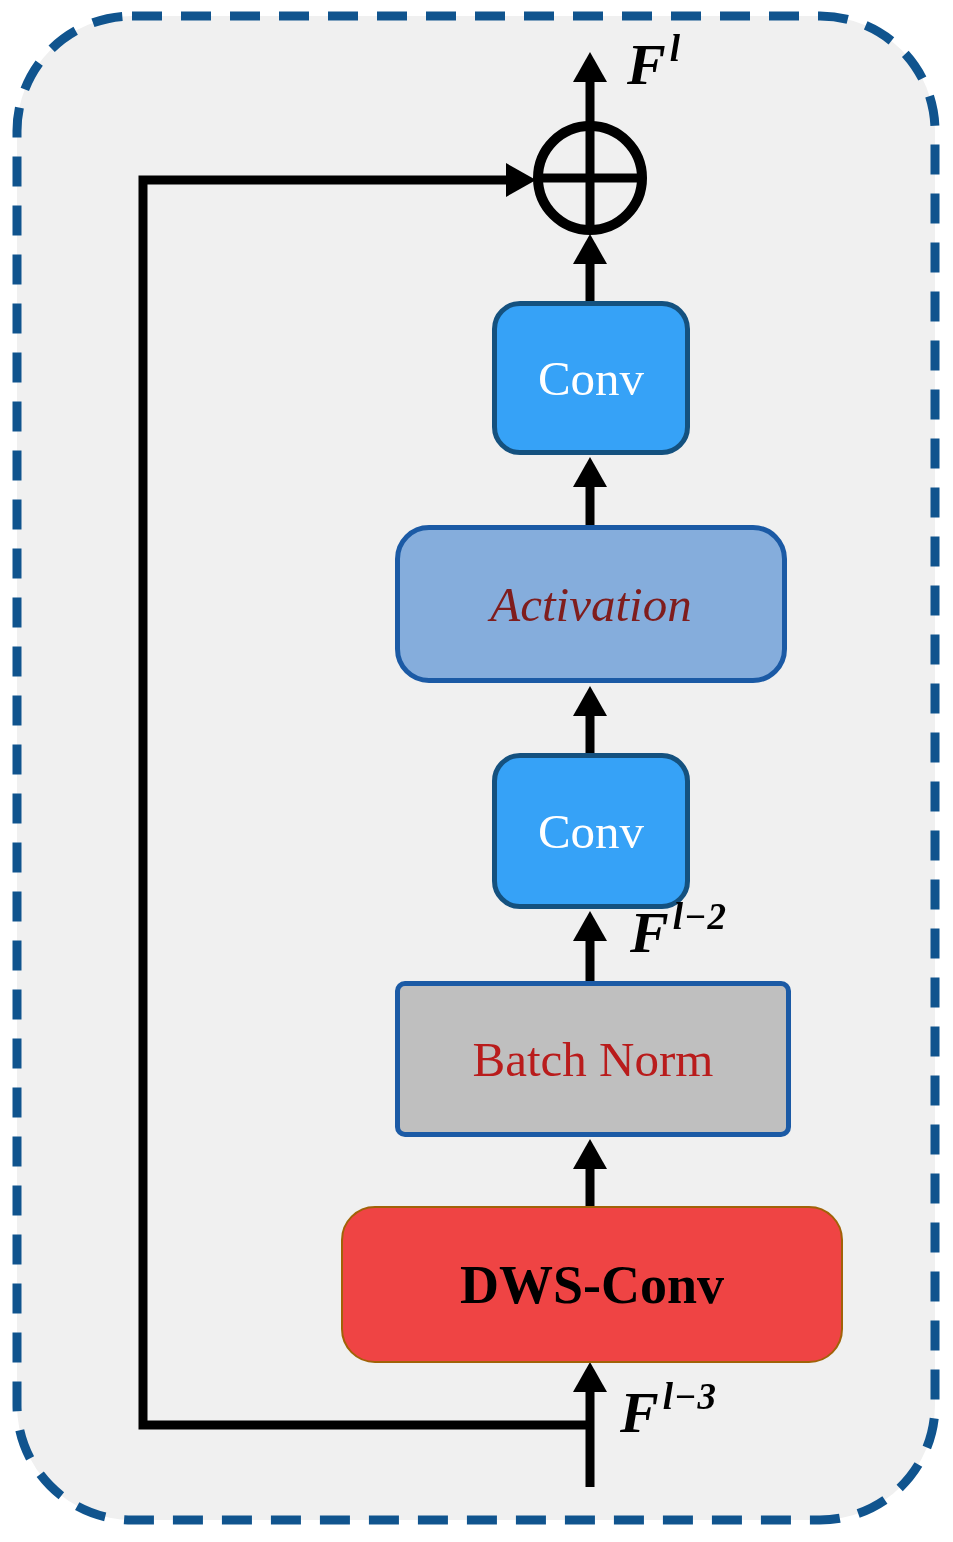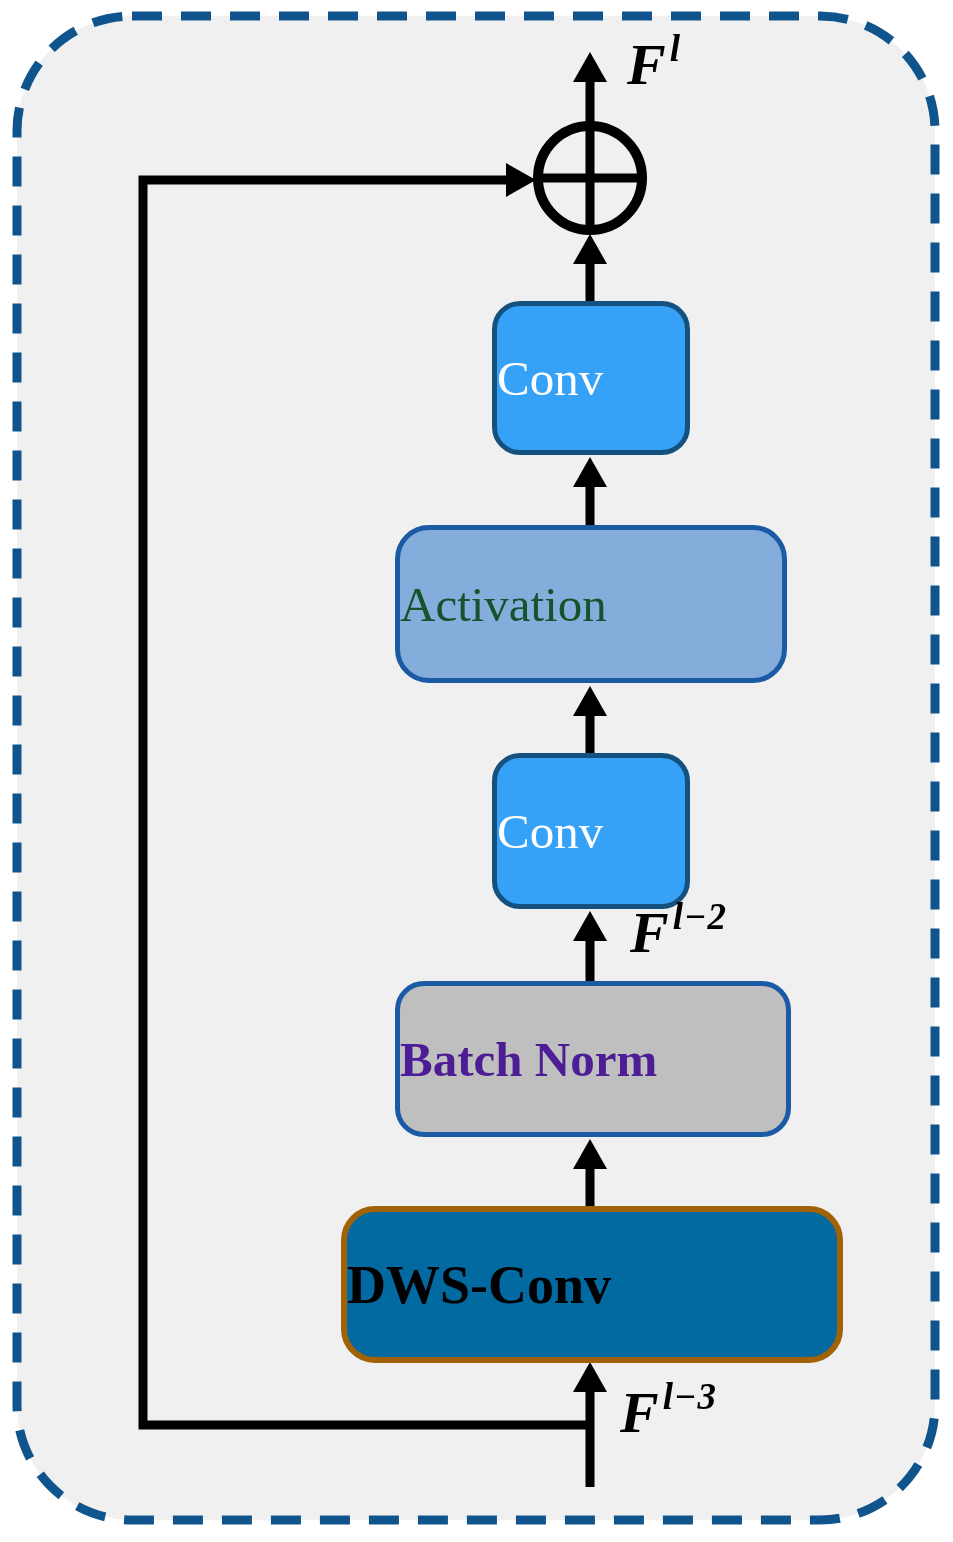--- a/index.html
+++ b/index.html
@@ -7,28 +7,28 @@
     position:relative;
     width:953px;height:1542px;
     background:#ffffff;
     overflow:hidden;
     font-family:"Liberation Serif","DejaVu Serif",serif;
   }
   .layer{position:absolute;left:0;top:0;}
   .node{
     position:absolute;
     box-sizing:border-box;
-    display:flex;align-items:center;justify-content:flex-start;
+    display:flex;align-items:center;justify-content:center;
     text-align:center;
   }
   .node-conv-top   {left:492px;top:301px;width:198px;height:154px;background:#36A2F7;border:5px solid #14517F;border-radius:28px;color:#ffffff;font-size:49px;}
-  .node-activation {left:395px;top:525px;width:392px;height:158px;background:#85ADDC;border:5px solid #1B5AA5;border-radius:34px;color:#14532d;font-size:49px;}
+  .node-activation {left:395px;top:525px;width:392px;height:158px;background:#85ADDC;border:5px solid #1B5AA5;border-radius:34px;color:#7f1d1d;font-size:49px;font-style:italic;}
   .node-conv-mid   {left:492px;top:753px;width:198px;height:156px;background:#36A2F7;border:5px solid #14517F;border-radius:28px;color:#ffffff;font-size:49px;}
-  .node-batch-norm {left:395px;top:981px;width:396px;height:156px;background:#BFBFBF;border:5px solid #1B5AA5;border-radius:29px;color:#4c1d95;font-size:49px;font-weight:bold;}
-  .node-dws-conv   {left:341px;top:1206px;width:502px;height:157px;background:#0369a1;border:6px solid #a16207;border-radius:34px;color:#000000;font-size:54px;font-weight:bold;}
+  .node-batch-norm {left:395px;top:981px;width:396px;height:156px;background:#BFBFBF;border:5px solid #1B5AA5;border-radius:10px;color:#b91c1c;font-size:49px;}
+  .node-dws-conv   {left:341px;top:1206px;width:502px;height:157px;background:#ef4444;border:2px solid #a16207;border-radius:34px;color:#000000;font-size:54px;font-weight:bold;}
   .flabel{
     position:absolute;
     display:flex;align-items:flex-start;
     color:#000;
     font-weight:bold;font-style:italic;
     line-height:1;
     white-space:nowrap;
   }
   .flabel .fbase{font-size:58px;}
   .flabel .fsup{font-size:37px;position:relative;top:-6px;margin-left:4px;letter-spacing:1px;}

